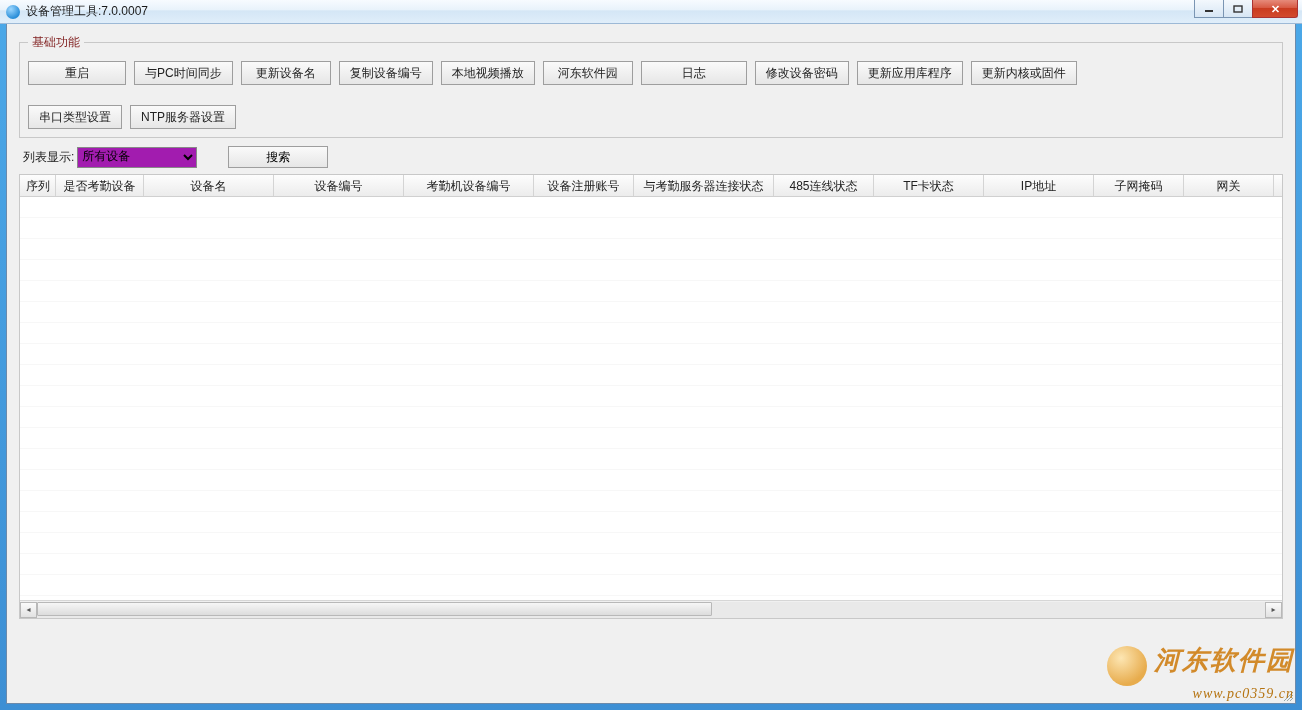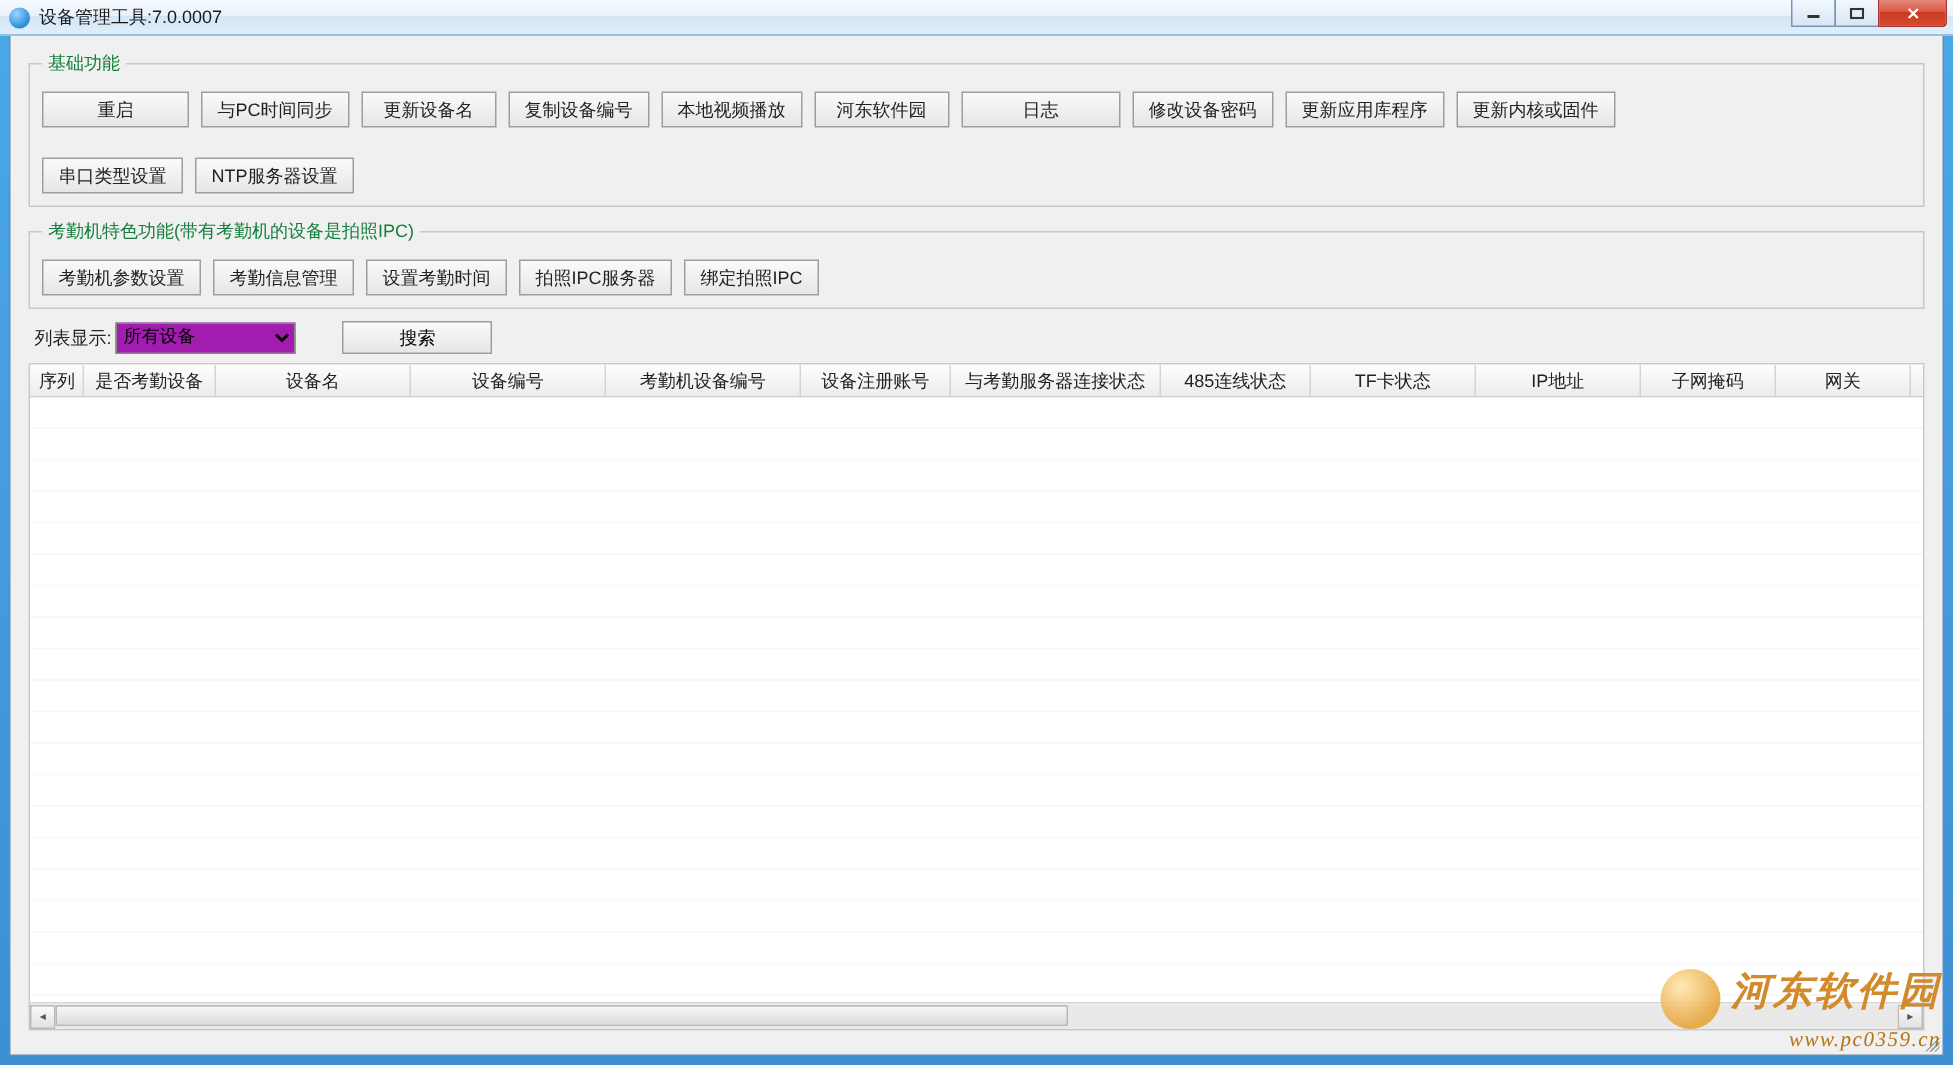--- a/index.html
+++ b/index.html
@@ -48,21 +48,21 @@
   background: #f0f0f0;
   border: 1px solid #6b8aab;
   border-top: none;
   padding: 10px 12px;
 }
 fieldset {
   border: 1px solid #c8c8c8;
   padding: 10px 8px 8px 8px;
   margin-bottom: 8px;
 }
-legend { font-size: 12px; padding: 0 4px; color: #15803d; }
+legend { font-size: 12px; padding: 0 4px; color: #7f1d1d; }
 .btn-row { display: flex; flex-wrap: wrap; gap: 8px; margin-bottom: 20px; }
 .btn-row:last-child { margin-bottom: 0; }
 button.action {
   min-width: 90px;
   height: 24px;
   padding: 0 10px;
   font-size: 12px;
   background: linear-gradient(to bottom, #fafafa, #e6e6e6);
   border: 1px solid #9e9e9e;
   color: #222;
@@ -204,30 +204,20 @@
       <button class="action">修改设备密码</button>
       <button class="action">更新应用库程序</button>
       <button class="action">更新内核或固件</button>
     </div>
     <div class="btn-row">
       <button class="action">串口类型设置</button>
       <button class="action">NTP服务器设置</button>
     </div>
   </fieldset>
 
-  <fieldset>
-    <legend>考勤机特色功能(带有考勤机的设备是拍照IPC)</legend>
-    <div class="btn-row">
-      <button class="action">考勤机参数设置</button>
-      <button class="action">考勤信息管理</button>
-      <button class="action">设置考勤时间</button>
-      <button class="action">拍照IPC服务器</button>
-      <button class="action">绑定拍照IPC</button>
-    </div>
-  </fieldset>
 
   <div class="filter-row">
     <label>列表显示:</label>
     <select class="combo">
       <option>所有设备</option>
     </select>
     <button class="search-btn">搜索</button>
   </div>
 
   <div class="grid-wrap">

